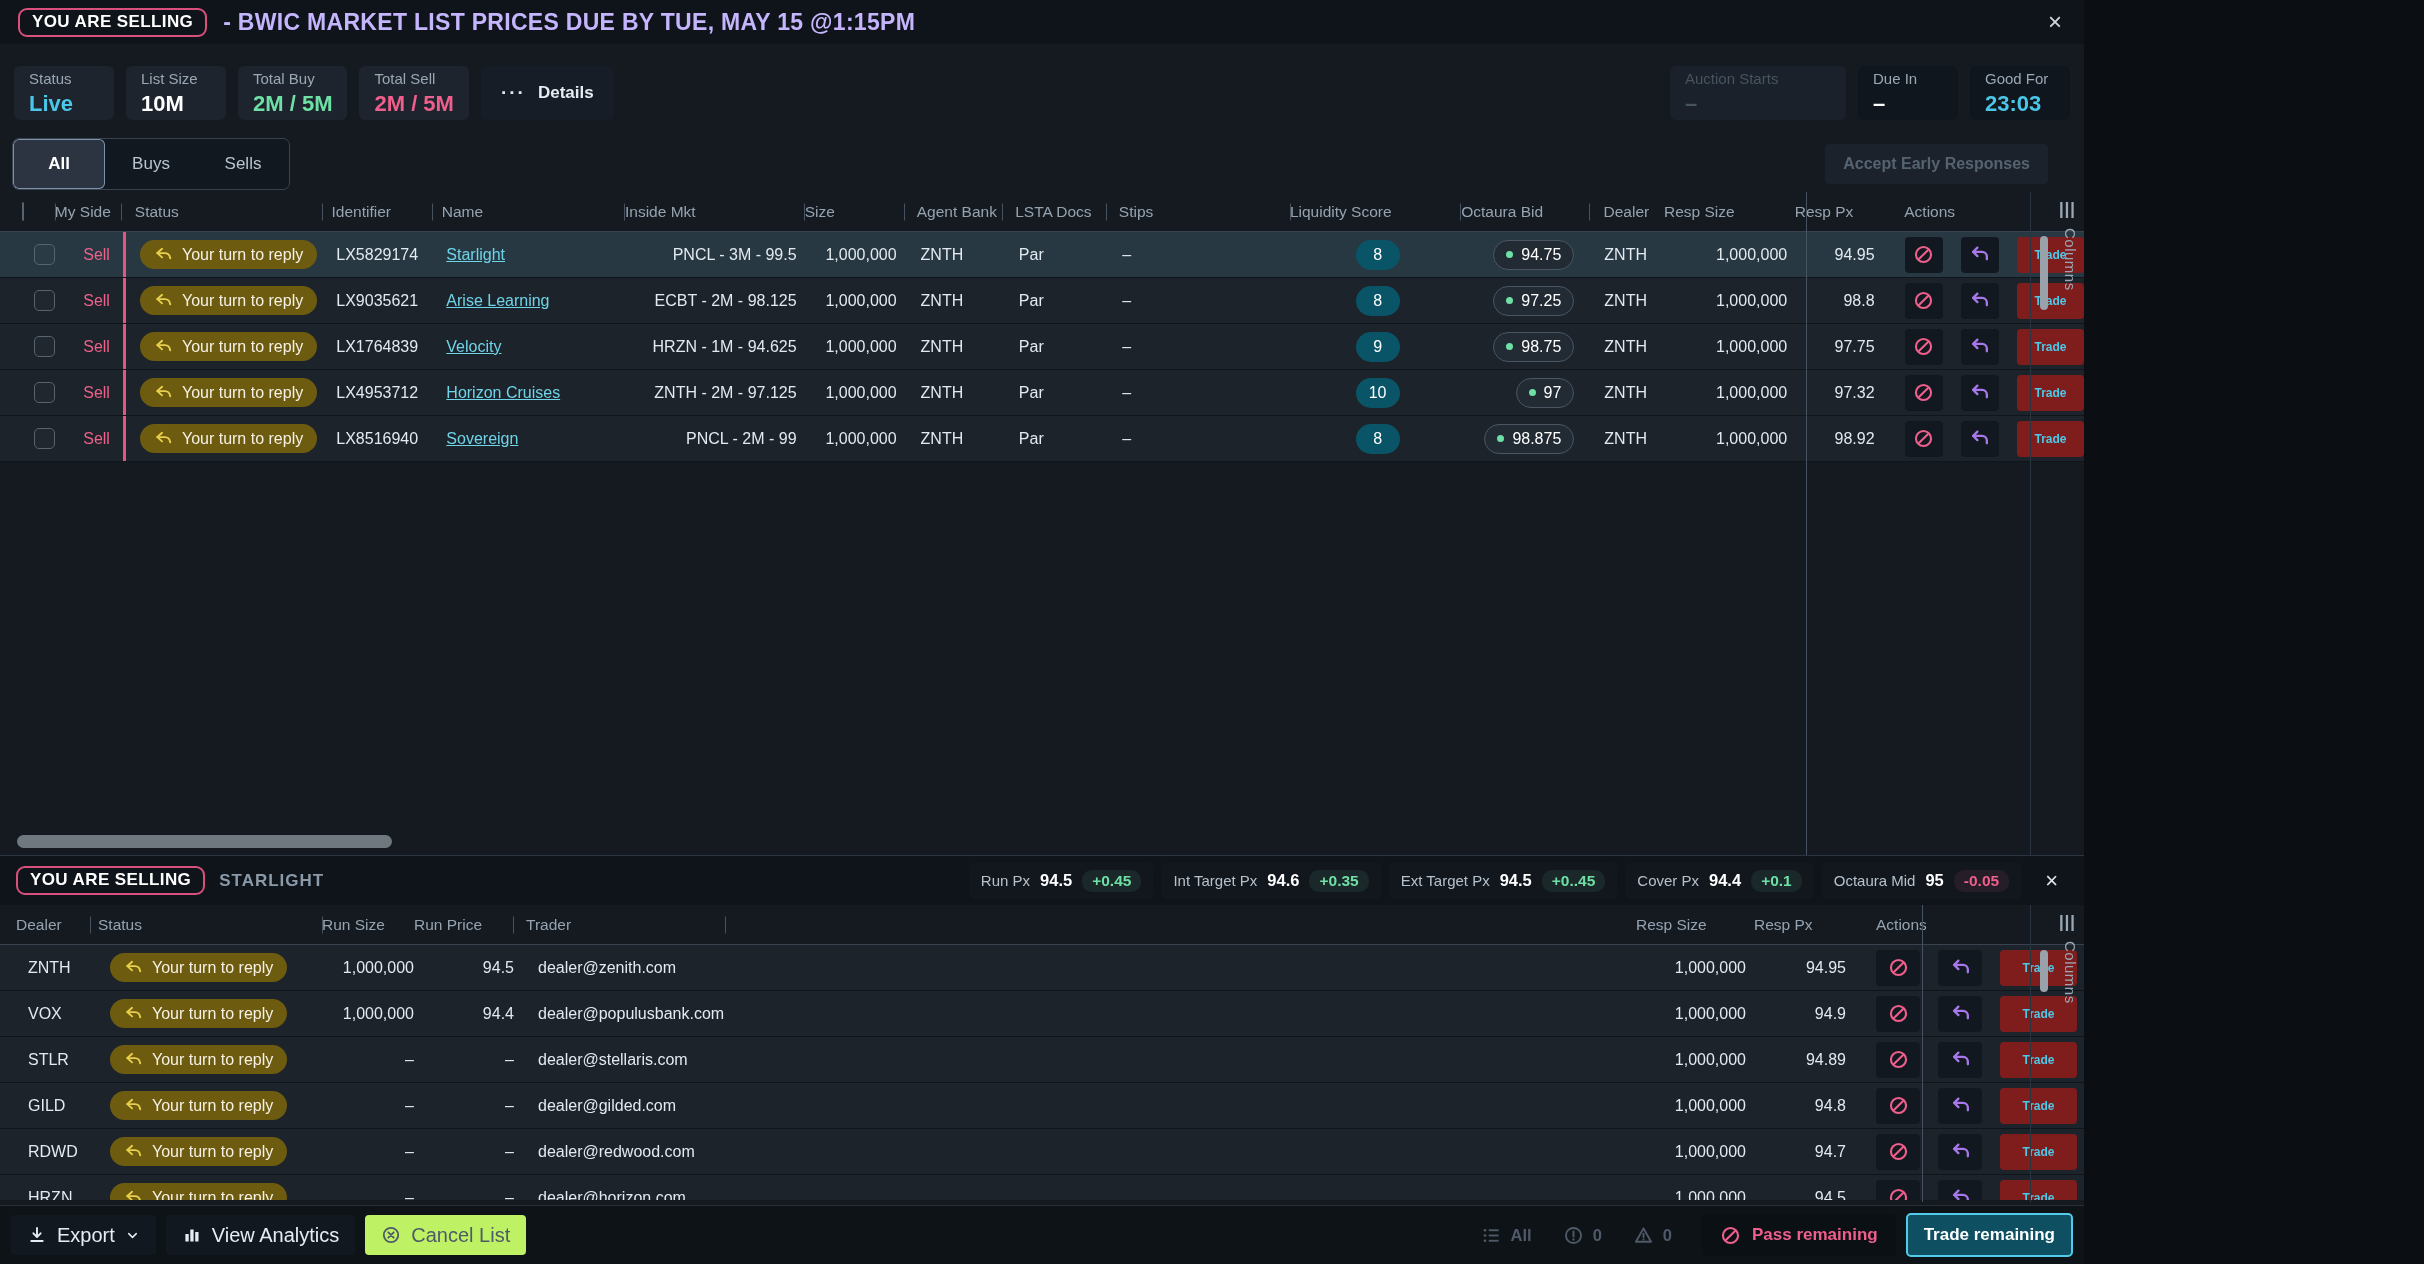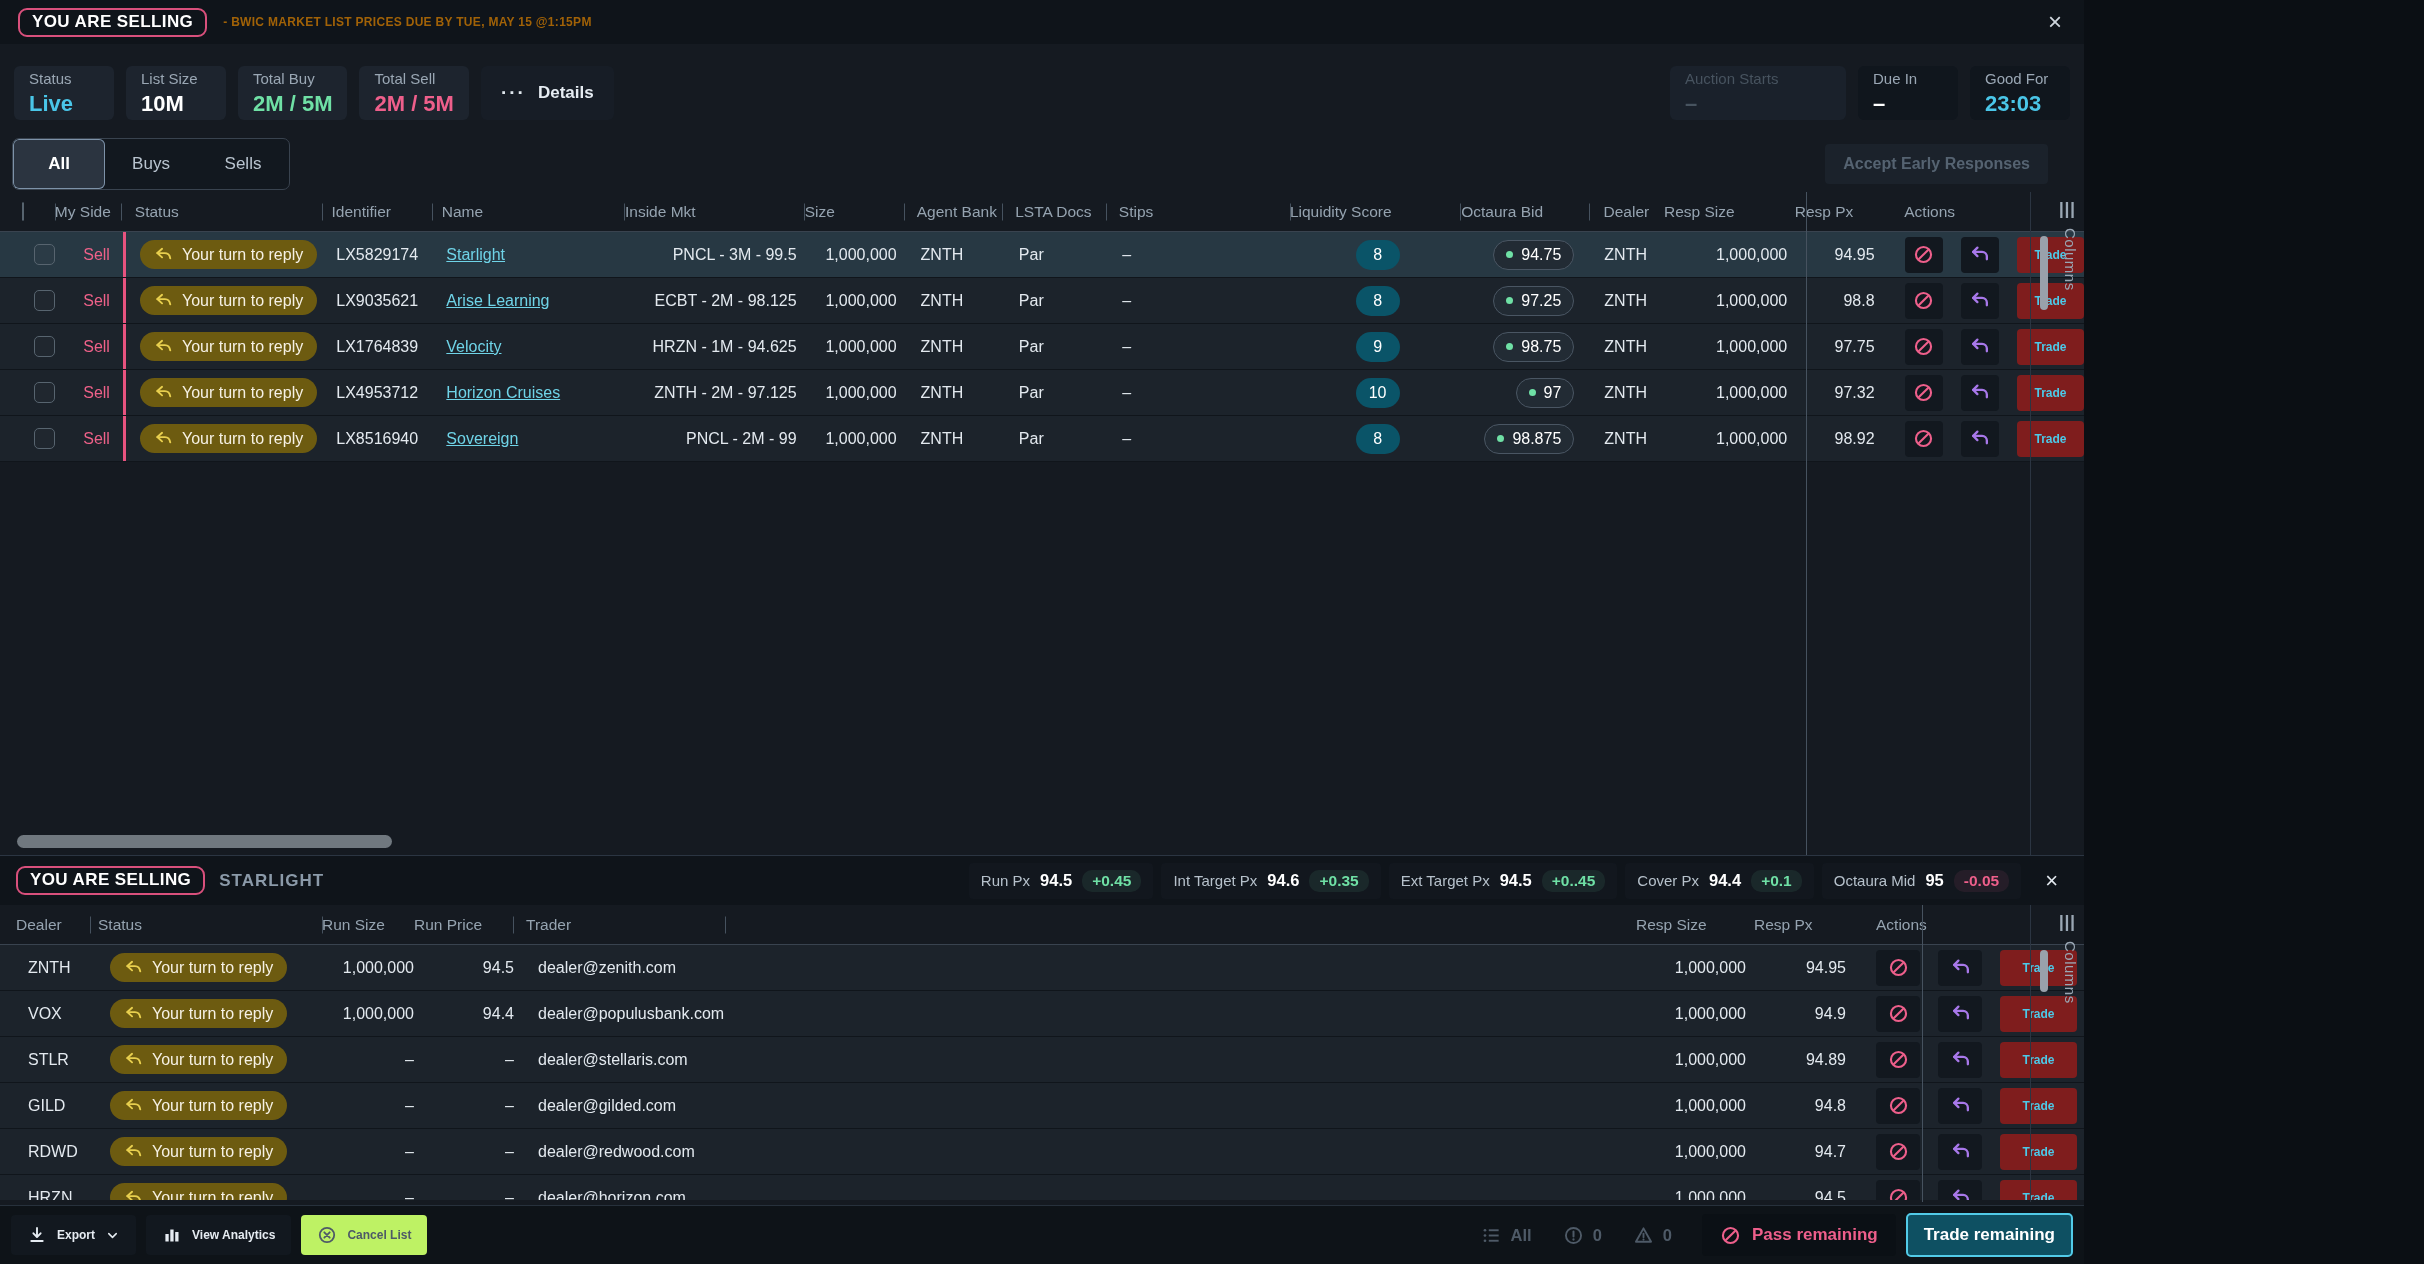--- a/index.html
+++ b/index.html
@@ -7,21 +7,21 @@
   .app {
     position:relative; width:2084px; height:1264px; overflow:hidden;
     background:#151a21; color:#e3e9ef;
     font-family:"Liberation Sans","DejaVu Sans",sans-serif; font-size:16px;
   }
   .dotted { background-image:radial-gradient(rgba(255,255,255,.055) 1px, transparent 1.3px); background-size:7px 7px; }
 
   
   .titlebar { height:44px; background:#0f141a; display:flex; align-items:center; padding:0 18px; gap:16px; }
   .sell-badge { border:2px solid #d9507c; border-radius:9px; padding:2px 12px 3px; font-weight:bold; font-size:17px; color:#fff; letter-spacing:.4px; white-space:nowrap; }
-  .titlebar-text { color:#a16207; font-weight:bold; font-size:12px; letter-spacing:.3px; }
+  .titlebar-text { color:#c4b5fd; font-weight:bold; font-size:23px; letter-spacing:.3px; }
   .close-x { margin-left:auto; color:#cfd6dd; font-size:24px; line-height:1; cursor:pointer; padding:0 4px; }
 
   
   .statsbar { height:92px; display:flex; align-items:flex-end; padding:0 14px 16px; gap:12px; background:#151a21; }
   .stat-card { background:#1d242e; border-radius:6px; padding:8px 15px; display:flex; flex-direction:column; gap:4px; min-width:100px; height:54px; justify-content:center; }
   .stat-label { font-size:15px; color:#9aa7b4; white-space:nowrap; }
   .stat-value { font-size:22px; font-weight:bold; color:#fff; white-space:nowrap; }
   .v-cyan { color:#4ac6e8; } .v-green { color:#6fe0a5; } .v-pink { color:#ee5f8b; }
   .details-btn { background:#171d26; border:none; border-radius:6px; height:54px; display:flex; align-items:center; gap:12px; padding:0 20px; color:#e6ecf2; font-size:17px; font-weight:bold; cursor:pointer; }
   .details-dots { font-size:19px; letter-spacing:2px; color:#dfe6ec; font-weight:bold; }
@@ -90,21 +90,21 @@
   .b-dealer{width:90px; padding-left:16px;} .b-status{width:232px; padding-left:8px;}
   .b-runsize{width:92px; padding-right:12px;} .b-runprice{width:100px; padding-right:12px;}
   .b-trader{width:212px; padding-left:12px;} .b-fill{flex:1;}
   .b-respsize{width:118px; padding-right:8px;} .b-resppx{width:100px; padding-right:8px;}
   .b-actions{width:230px; padding-left:22px; gap:18px;}
   .detail-grid { height:297px; }
   .detail-rows { height:255px; overflow:hidden; }
 
   
   .footer { position:absolute; left:0; right:0; bottom:0; height:59px; background:#0e1318; border-top:1px solid #27313c; display:flex; align-items:center; padding:0 11px; gap:10px; }
-  .foot-btn { height:40px; background:#12181f; border:none; border-radius:4px; color:#e6ecf2; font-size:12px; font-weight:bold; display:inline-flex; align-items:center; gap:10px; padding:0 16px; cursor:pointer; }
+  .foot-btn { height:40px; background:#12181f; border:none; border-radius:4px; color:#e6ecf2; font-size:20px; font-weight:normal; display:inline-flex; align-items:center; gap:10px; padding:0 16px; cursor:pointer; }
   .foot-btn.disabled { background:#bef264; color:#4e5a67; cursor:default; }
   .foot-spacer { flex:1; }
   .dim-group { display:flex; align-items:center; gap:9px; color:#4e5a67; font-size:16.5px; font-weight:bold; margin-right:20px; }
   .dim-item { display:flex; align-items:center; gap:9px; margin-left:22px; }
   .pass-btn { height:42px; background:#0b1015; border:none; border-radius:4px; color:#ee5f8b; font-size:17px; font-weight:bold; display:inline-flex; align-items:center; gap:11px; padding:0 18px; cursor:pointer; }
   .trade-rem-btn { height:44px; background:#0e5062; border:2px solid #52cbe8; border-radius:5px; color:#fff; font-size:17px; font-weight:bold; padding:0 16px; cursor:pointer; }
   svg { display:block; }
 </style>
 </head>
 <body>

